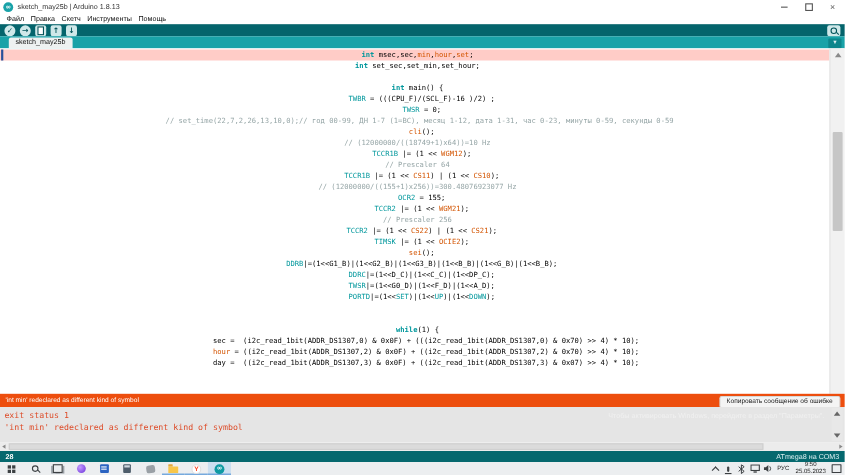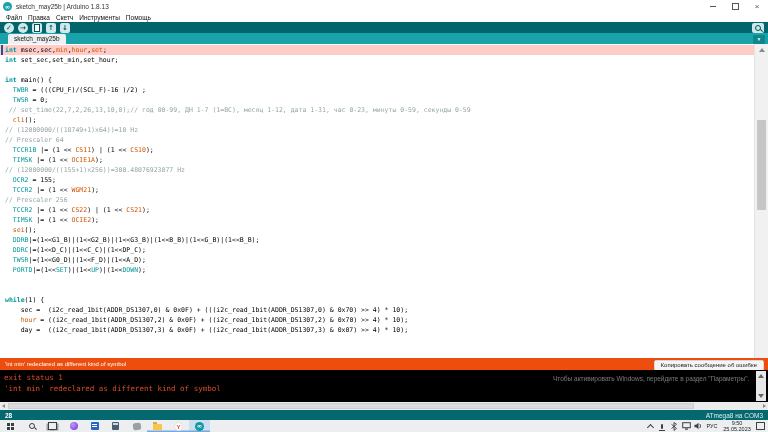--- a/index.html
+++ b/index.html
@@ -40,41 +40,41 @@
   #tabstrip{left:0;top:33px;width:768px;height:11px;background:var(--tabstrip);}
   #tab-active{position:absolute;left:8px;top:1px;height:10px;background:#eef1f1;border-radius:2px 2px 0 0;
     padding:0 6px;font-size:6.5px;line-height:10px;color:#111;}
   #tab-dropdown-btn{position:absolute;right:3px;top:2px;width:12px;height:9px;background:#0d868c;border-radius:1px;
     color:#dff0f1;font-size:5px;line-height:9px;text-align:center;}
 
   
   #editor{left:0;top:44px;width:768px;height:314px;background:#fff;overflow:hidden;}
   #code-lines{position:absolute;left:0;top:1px;width:754px;}
   .code-line{height:10px;line-height:10px;font-family:"DejaVu Sans Mono",monospace;font-size:6.5px;
-    white-space:pre;color:#000;padding-left:5px;position:relative;}
+    white-space:pre;color:#000;padding-left:5px;position:relative;text-align:center;}
   .error-line{background:var(--error_line_bg);}
   .error-line::before{content:'';position:absolute;left:1px;top:0;width:1.5px;height:10px;background:#27509b;}
   .tok-kw{color:var(--accent_teal);font-weight:bold;}
   .tok-reg{color:var(--accent_teal);}
   .tok-fn{color:var(--orange);}
   .tok-comment{color:var(--comment);}
 
   
   #editor-scrollbar{left:754px;top:44px;width:14px;height:314px;background:#f1f1f1;border-left:1px solid #e3e3e3;box-sizing:border-box;}
   .sb-arrow-up{position:absolute;left:4px;top:4px;width:0;height:0;border-left:3px solid transparent;border-right:3px solid transparent;border-bottom:4px solid #8a8a8a;}
   #editor-scroll-thumb{position:absolute;left:2px;top:76px;width:9px;height:90px;background:#c6c6c6;border-radius:1px;}
 
   
   #errorbar{left:0;top:358px;width:768px;height:12px;background:var(--error_bar);display:flex;align-items:center;}
   #error-message{font-size:6px;color:#fff;margin-left:5px;white-space:nowrap;}
   #copy-error-btn{position:absolute;right:4px;top:1.5px;height:9px;padding:0 6px;background:#f4f4f4;
     border:1px solid #d8d8d8;border-radius:2px;font-size:6px;line-height:8px;color:#222;}
 
   
-  #console{left:0;top:370px;width:768px;height:32px;background:#000000;overflow:hidden;}
+  #console{left:0;top:370px;width:768px;height:32px;background:#e5e5e5;overflow:hidden;}
   .console-line{font-family:"DejaVu Sans Mono",monospace;font-size:7.5px;line-height:11px;color:var(--console_text);
     white-space:pre;padding-left:4px;}
   #console{padding-top:2px;box-sizing:border-box;}
   #watermark{position:absolute;left:553px;top:373px;width:200px;pointer-events:none;}
   #watermark-title{font-size:11px;color:rgba(255,255,255,0.55);}
   #watermark-sub{font-size:6.5px;color:rgba(255,255,255,0.45);margin-top:2px;}
   #console-scrollbar{left:756px;top:371px;width:10px;height:30px;background:#e8e8e8;}
   .csb-up,.csb-down{position:absolute;left:2px;width:0;height:0;border-left:3px solid transparent;border-right:3px solid transparent;}
   .csb-up{top:3px;border-bottom:4px solid #666;}
   .csb-down{bottom:3px;border-top:4px solid #666;}
@@ -171,23 +171,23 @@
   <div id="code-lines">
       <div class="code-line error-line"><span class="tok-kw">int</span> msec,sec,<span class="tok-fn">min</span>,<span class="tok-fn">hour</span>,<span class="tok-fn">set</span>;</div>
       <div class="code-line"><span class="tok-kw">int</span> set_sec,set_min,set_hour;</div>
       <div class="code-line">&nbsp;</div>
       <div class="code-line"><span class="tok-kw">int</span> main() {</div>
       <div class="code-line">  <span class="tok-reg">TWBR</span> = (((CPU_F)/(SCL_F)-16 )/2) ;</div>
       <div class="code-line">  <span class="tok-reg">TWSR</span> = 0;</div>
       <div class="code-line"> <span class="tok-comment">// set_time(22,7,2,26,13,10,0);// год 00-99, ДН 1-7 (1=ВС), месяц 1-12, дата 1-31, час 0-23, минуты 0-59, секунды 0-59</span></div>
       <div class="code-line">  <span class="tok-fn">cli</span>();</div>
       <div class="code-line"><span class="tok-comment">// (12000000/((18749+1)x64))=10 Hz</span></div>
+      <div class="code-line">  <span class="tok-reg">TCCR1B</span> |= (1 &lt;&lt; <span class="tok-fn">WGM12</span>);</div>
       <div class="code-line"><span class="tok-comment">// Prescaler 64</span></div>
       <div class="code-line">  <span class="tok-reg">TCCR1B</span> |= (1 &lt;&lt; <span class="tok-fn">CS11</span>) | (1 &lt;&lt; <span class="tok-fn">CS10</span>);</div>
-      <div class="code-line">  <span class="tok-reg">TIMSK</span> |= (1 &lt;&lt; <span class="tok-fn">OCIE1A</span>);</div>
       <div class="code-line"><span class="tok-comment">// (12000000/((155+1)x256))=300.48076923077 Hz</span></div>
       <div class="code-line">  <span class="tok-reg">OCR2</span> = 155;</div>
       <div class="code-line">  <span class="tok-reg">TCCR2</span> |= (1 &lt;&lt; <span class="tok-fn">WGM21</span>);</div>
       <div class="code-line"><span class="tok-comment">// Prescaler 256</span></div>
       <div class="code-line">  <span class="tok-reg">TCCR2</span> |= (1 &lt;&lt; <span class="tok-fn">CS22</span>) | (1 &lt;&lt; <span class="tok-fn">CS21</span>);</div>
       <div class="code-line">  <span class="tok-reg">TIMSK</span> |= (1 &lt;&lt; <span class="tok-fn">OCIE2</span>);</div>
       <div class="code-line">  <span class="tok-fn">sei</span>();</div>
       <div class="code-line">  <span class="tok-reg">DDRB</span>|=(1&lt;&lt;G1_B)|(1&lt;&lt;G2_B)|(1&lt;&lt;G3_B)|(1&lt;&lt;B_B)|(1&lt;&lt;G_B)|(1&lt;&lt;B_B);</div>
       <div class="code-line">  <span class="tok-reg">DDRC</span>|=(1&lt;&lt;D_C)|(1&lt;&lt;C_C)|(1&lt;&lt;DP_C);</div>
       <div class="code-line">  <span class="tok-reg">TWSR</span>|=(1&lt;&lt;G0_D)|(1&lt;&lt;F_D)|(1&lt;&lt;A_D);</div>

